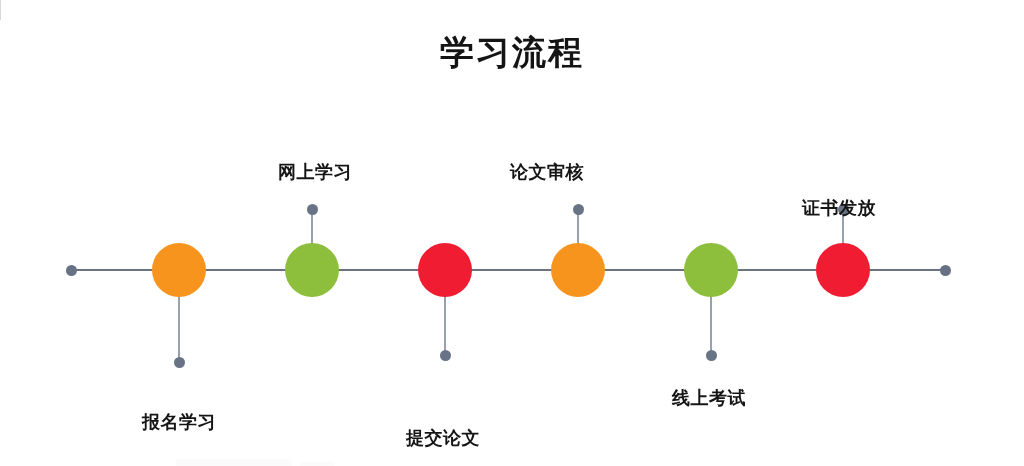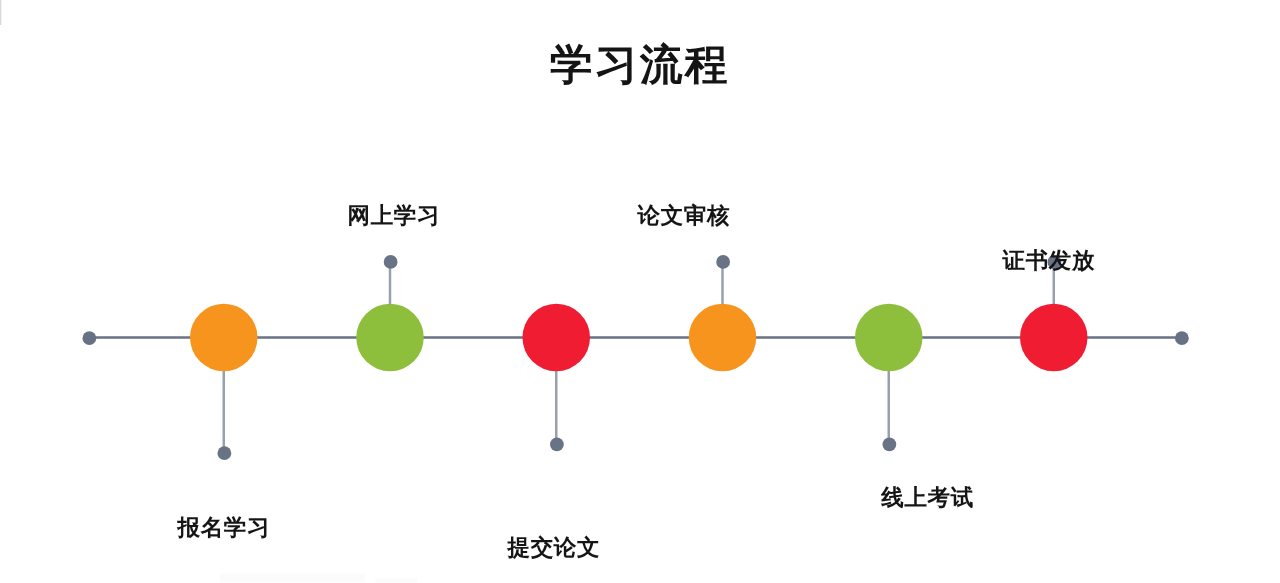--- a/index.html
+++ b/index.html
@@ -145,21 +145,21 @@
       <div class="stem-dot" style="left: 439.5px; background: rgb(104, 115, 134); top: 350px;"></div>
       <div class="node" style="left: 418px; top: 243px; width: 54px; height: 54px; background: rgb(240, 28, 50);"></div>
       <div class="node-label" style="left: 373px; width: 140px; top: 386px; margin-top: 40px;">提交论文</div>
       <div class="stem" style="left: 577px; background: rgb(152, 160, 173); top: 209px; height: 61px;"></div>
       <div class="stem-dot" style="left: 572.5px; background: rgb(104, 115, 134); top: 204px;"></div>
       <div class="node" style="left: 551px; top: 243px; width: 54px; height: 54px; background: rgb(247, 148, 30);"></div>
       <div class="node-label" style="left: 477px; width: 140px; top: 160px;">论文审核</div>
       <div class="stem" style="left: 710px; background: rgb(152, 160, 173); top: 270px; height: 85px;"></div>
       <div class="stem-dot" style="left: 705.5px; background: rgb(104, 115, 134); top: 350px;"></div>
       <div class="node" style="left: 684px; top: 243px; width: 54px; height: 54px; background: rgb(141, 191, 60);"></div>
-      <div class="node-label" style="left: 639px; width: 140px; top: 386px; text-align: right;">线上考试</div>
+      <div class="node-label" style="left: 639px; width: 140px; top: 386px;">线上考试</div>
       <div class="stem" style="left: 842px; background: rgb(152, 160, 173); top: 209px; height: 61px;"></div>
       <div class="stem-dot" style="left: 837.5px; background: rgb(104, 115, 134); top: 204px;"></div>
       <div class="node" style="left: 816px; top: 243px; width: 54px; height: 54px; background: rgb(240, 28, 50);"></div>
       <div class="node-label" style="left: 769px; width: 140px; top: 160px; margin-top: 36px;">证书发放</div>
     </div>
 
   <div class="bottom-artifact" id="artifact-bar"></div>
   <div class="bottom-artifact" id="artifact-bar2"></div>
   <div id="artifact-rule"></div>
 

